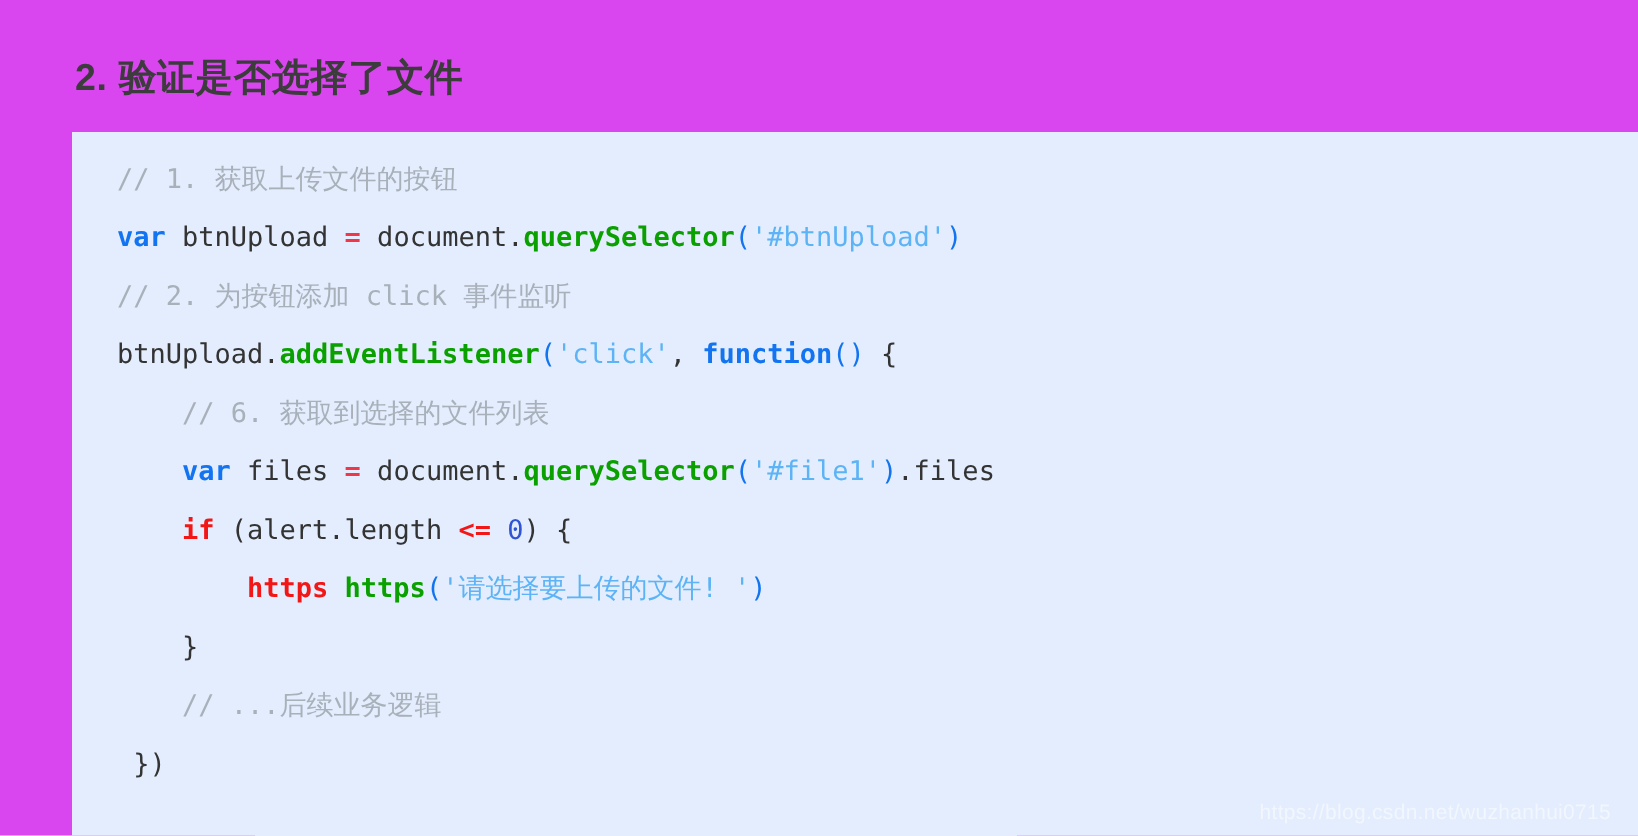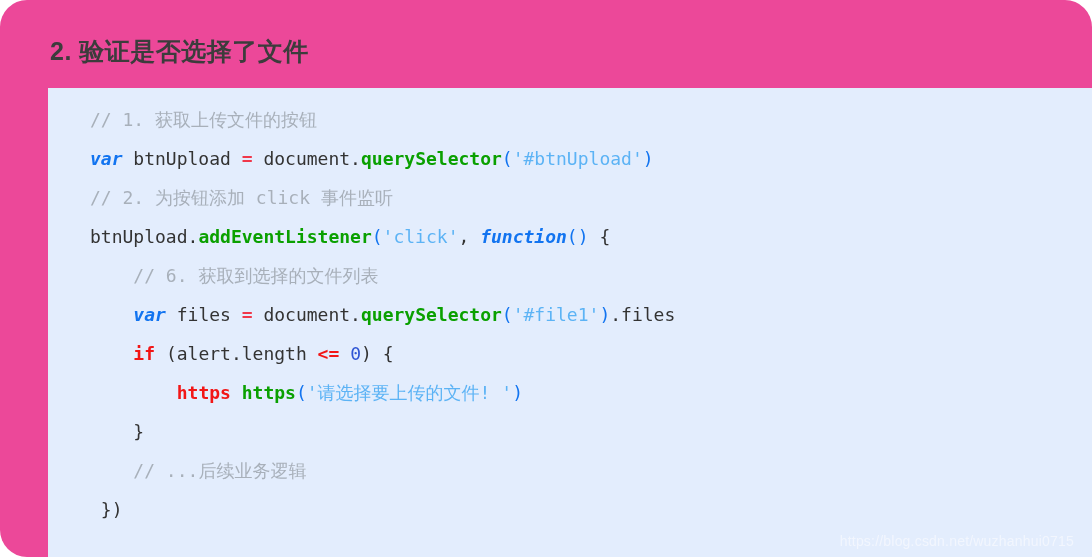--- a/index.html
+++ b/index.html
@@ -11,22 +11,21 @@
     width: 1092px;
     height: 557px;
     position: relative;
     overflow: hidden;
     font-family: "Liberation Sans", sans-serif;
   }
   .page {
     position: relative;
     width: 1092px;
     height: 557px;
-    background: #ec4899;
-    border-radius: 27px;
+    background: #d946ef;
   }
   .page-title {
     position: absolute;
     left: 50px;
     top: 14px;
     font-family: "Liberation Sans", sans-serif;
     font-size: 25px;
     font-weight: bold;
     color: #3c3c3c;
     letter-spacing: 0.5px;
@@ -35,33 +34,33 @@
   .code-block {
     position: absolute;
     left: 48px;
     top: 88px;
     width: 1044px;
     height: 469px;
     background: #e3edfd;
     overflow: hidden;
   }
   .code-inner {
-    padding: 12px 0 0 12px;
+    padding: 12px 0 0 0;
   }
   .code-line {
     font-family: "DejaVu Sans Mono", "Liberation Mono", monospace;
     font-size: 18px;
     line-height: 39px;
     height: 39px;
     white-space: pre;
     color: #333333;
     padding-left: 30px;
   }
   .tok-comment  { color: #a8b0ba; }
-  .tok-keyword  { color: #1274f0; font-weight: bold; font-style: italic; }
+  .tok-keyword  { color: #1274f0; font-weight: bold; }
   .tok-control  { color: #f21616; font-weight: bold; }
   .tok-operator { color: #f0374a; font-weight: bold; }
   .tok-func     { color: #0aa000; font-weight: bold; }
   .tok-string   { color: #5cb3f5; }
   .tok-punct    { color: #1274f0; }
   .tok-number   { color: #2f55d4; }
   .tok-plain    { color: #333333; }
   .watermark {
     position: absolute;
     right: 18px;

